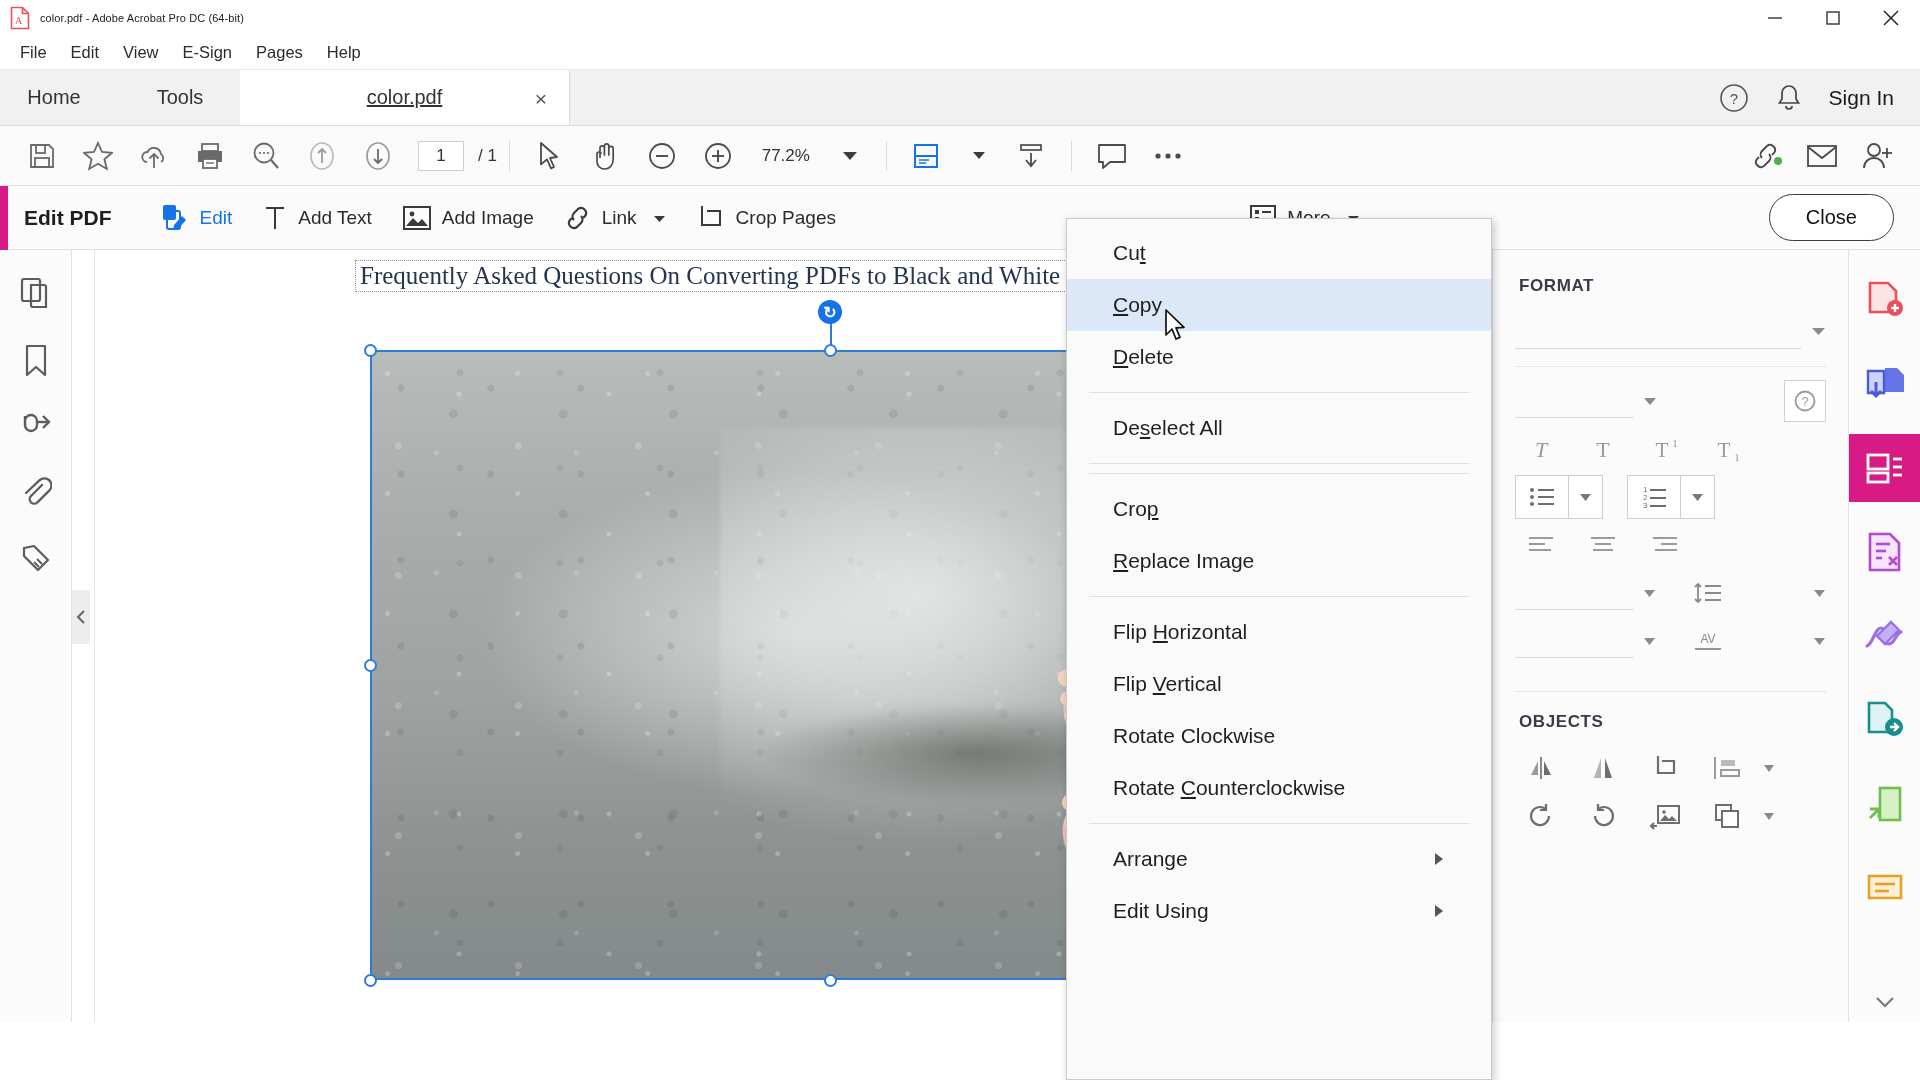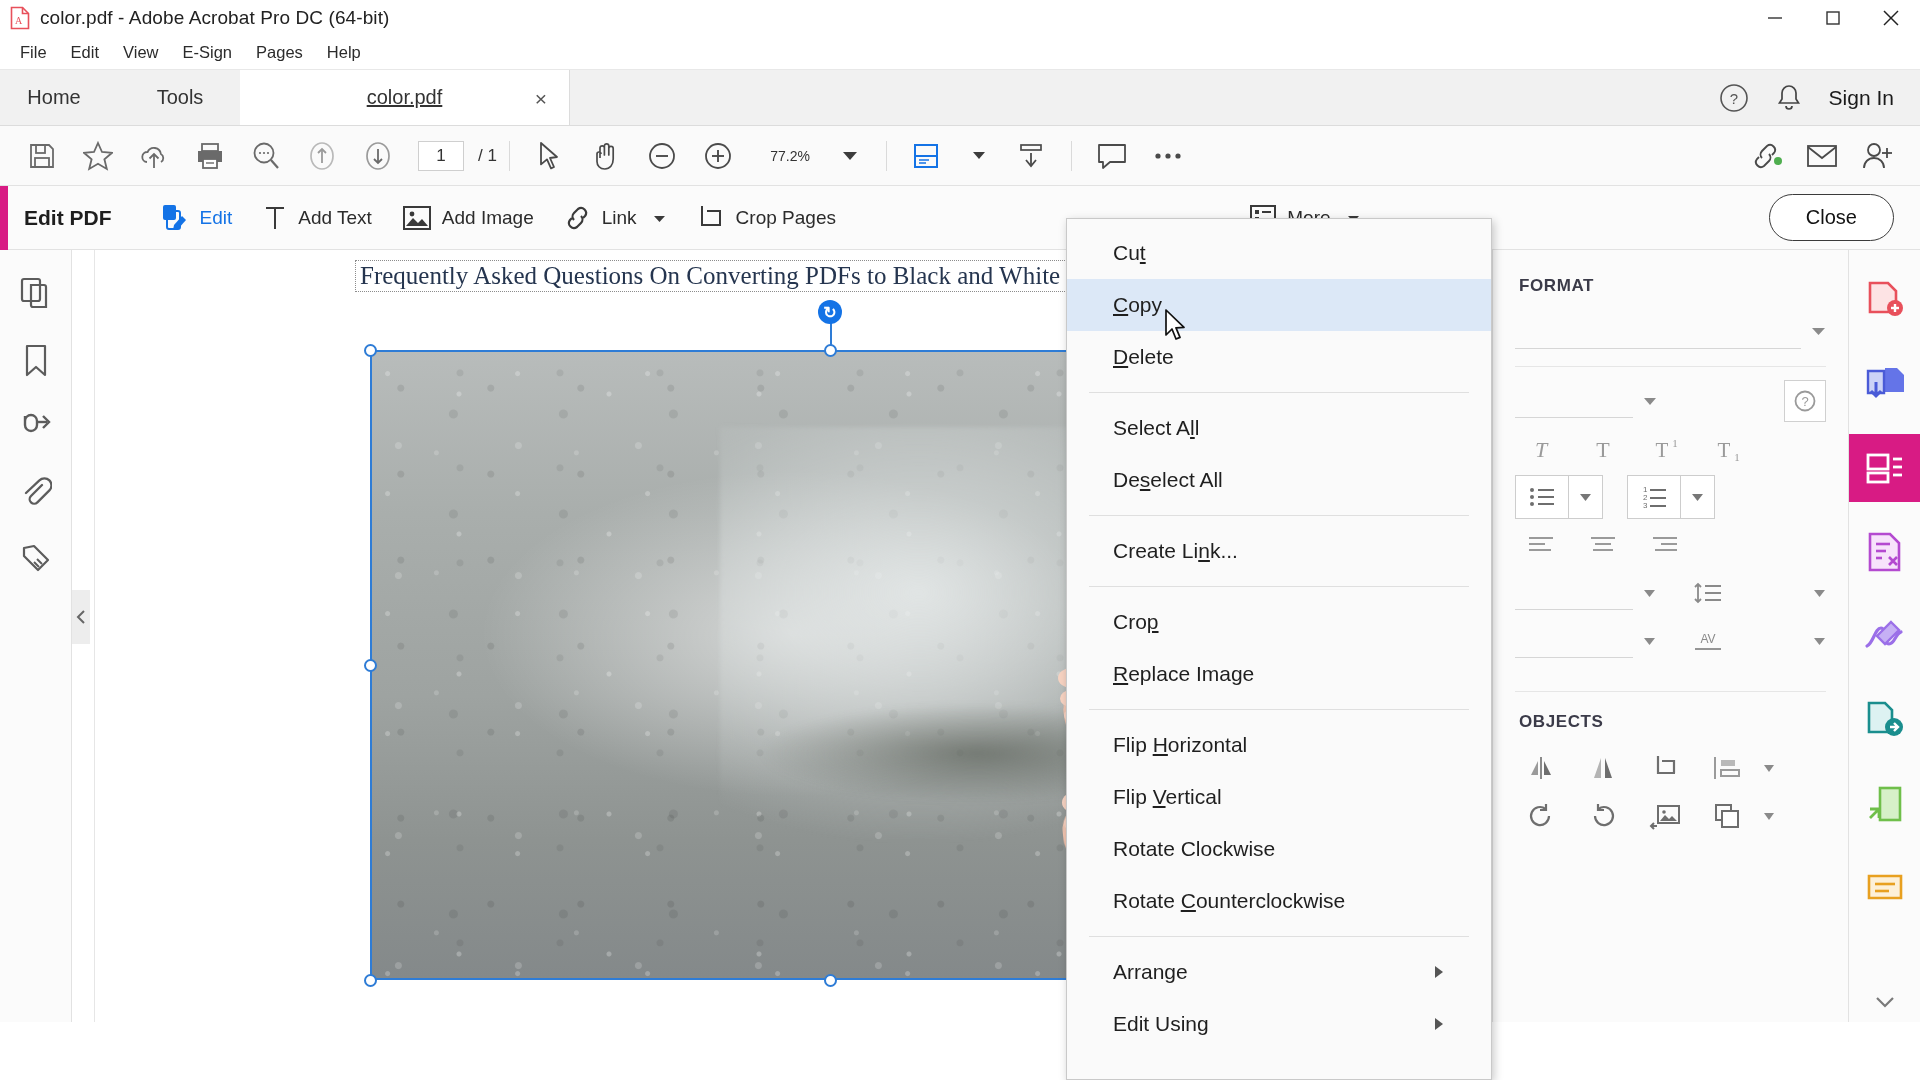--- a/index.html
+++ b/index.html
@@ -16,21 +16,21 @@
   .titlebar {
     height: 36px; display: flex; align-items: center;
     background: #ffffff; padding-left: 10px;
     border-bottom: 0px solid #e3e3e3;
   }
   .pdf-ico {
     width: 20px; height: 24px; position: relative; flex: 0 0 auto;
     margin-right: 10px;
   }
   .pdf-ico svg { display:block; }
-  .title-text { font-size: 19px; color: #222; letter-spacing: .1px; }
+  .title-text { font-size: 11px; color: #222; letter-spacing: .1px; }
   .win-btns { margin-left: auto; display: flex; height: 36px; }
   .win-btn {
     width: 58px; height: 36px; display: flex; align-items: center; justify-content: center;
     color: #333;
   }
   .win-btn svg { display: block; }
 
   
   .menubar {
     height: 34px; display: flex; align-items: center;
@@ -76,21 +76,21 @@
   }
   .tb { width: 56px; height: 44px; display:flex; align-items:center; justify-content:center; color:#5a5a5a;}
   .tb.small { width: 48px; }
   .pagebox {
     width: 46px; height: 30px; border: 1px solid #cfcfcf; background: #fff;
     display:flex; align-items:center; justify-content:center;
     font-size: 17px; color: #333; margin-left: 12px;
   }
   .pagetotal { font-size: 17px; color: #333; margin-left: 14px; }
   .tb-sep { width: 1px; height: 30px; background: #dadada; margin: 0 12px; }
-  .zoomval { font-size: 14px; color: #333; width: 64px; text-align: right; }
+  .zoomval { font-size: 17px; color: #333; width: 64px; text-align: right; }
   .caret { margin-left: 16px; }
   .tb-right { margin-left: auto; display:flex; align-items:center; padding-right: 14px; }
 
   
   .editbar {
     height: 64px; display: flex; align-items: center;
     background: #fbfbfb; border-bottom: 1px solid #e2e2e2;
     position: relative;
   }
   .pink-tab { width: 8px; height: 64px; background: #d81b84; }
@@ -933,31 +933,25 @@
     <div class="ci-row hi">
       <span><span class="u">C</span>opy</span>
     </div>
     <div class="ci-row">
       <span><span class="u">D</span>elete</span>
     </div>
 
     <div class="ci-sep"></div>
 
     <div class="ci-row">
-      <span>Select A<span class="u">l</span>l</span>
-    </div>
-    <div class="ci-row">
       <span>De<span class="u">s</span>elect All</span>
     </div>
 
     <div class="ci-sep"></div>
 
-    <div class="ci-row">
-      <span>Create Li<span class="u">n</span>k...</span>
-    </div>
 
     <div class="ci-sep"></div>
 
     <div class="ci-row">
       <span>Cro<span class="u">p</span></span>
     </div>
     <div class="ci-row">
       <span><span class="u">R</span>eplace Image</span>
     </div>
 

